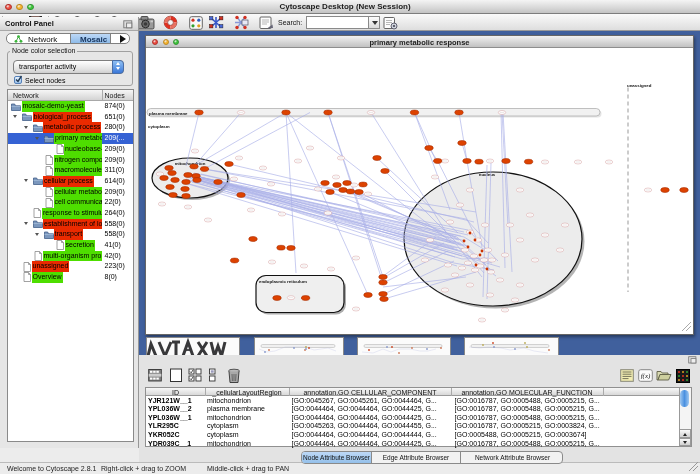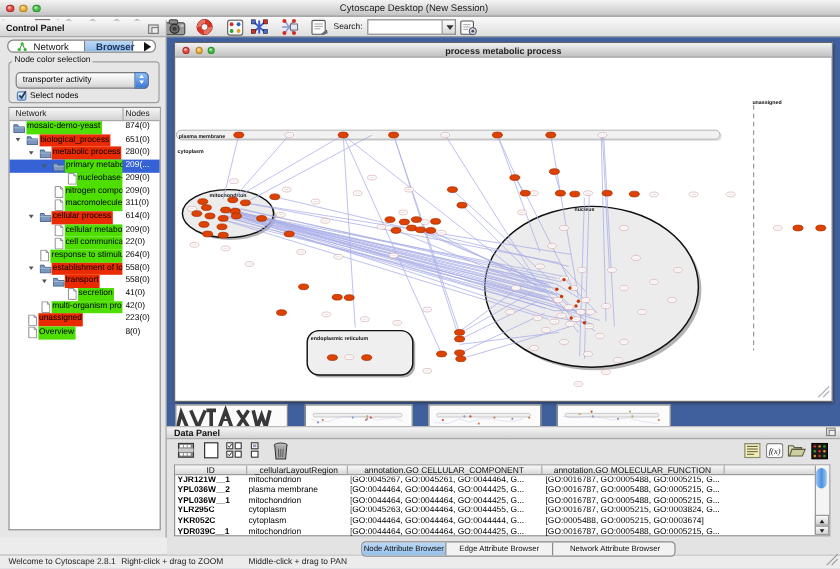--- a/index.html
+++ b/index.html
@@ -1,19 +1,19 @@
 <!DOCTYPE html>
 <html><head><meta charset="utf-8">
 <style>
 *{margin:0;padding:0;box-sizing:border-box}
 body{width:700px;height:474px;font-family:"Liberation Sans",sans-serif;position:relative;overflow:hidden;background:#ececec}
 .abs{position:absolute}
 .titlebar{left:0;top:0;width:700px;height:14px;background:linear-gradient(#f4f4f4,#d8d8d8 60%,#c3c3c3);border-bottom:1px solid #7d7d7d}
 .tl{border-radius:50%;width:6.5px;height:6.5px;top:3.5px}
-.ttxt{width:690px;text-align:center;top:2px;font-size:8px;font-weight:normal;color:#1c1c1c}
+.ttxt{width:690px;text-align:center;top:2px;font-size:8px;font-weight:bold;color:#1c1c1c}
 .toolbar{left:0;top:14px;width:700px;height:17px;background:linear-gradient(#fafafa,#dedede);border-bottom:1px solid #9a9a9a}
 .statusbar{left:0;top:462px;width:700px;height:12px;background:#ececec}
 .ctrl{left:0;top:17px;width:139px;height:431px;background:#e6e6e6;border-right:1px solid #979797}
 .phead{background:linear-gradient(#f6f6f6,#d3d3d3);border-bottom:1px solid #a8a8a8;font-size:7.5px;font-weight:bold;color:#111}
 .desktop{left:139px;top:31px;width:561px;height:324px;background:#40609d}
 .win{left:6px;top:4px;width:549px;height:300px;background:#fff;border:1px solid #666;box-shadow:1px 2px 3px rgba(0,0,0,.4)}
 .wtitle{left:0;top:0;width:547px;height:12px;background:linear-gradient(#f2f2f2,#d4d4d4 60%,#c2c2c2);border-bottom:1px solid #8e8e8e}
 .dpanel{left:139px;top:355px;width:561px;height:107px;background:#e3e3e3}
 .tree{position:absolute;left:7px;top:71.5px;width:127px;height:353px;background:#fff;border:1px solid #8a8a8a}
 .trow{position:absolute;left:0;width:125px;height:10.7px;font-size:7px;white-space:nowrap}
@@ -135,21 +135,21 @@
       <div class="seg" style="left:0;width:63px"></div>
       <div class="seg" style="left:63px;width:40.5px;background:linear-gradient(#bdd8f6,#8ebbe9);border-left:1px solid #808080;border-right:1px solid #808080"></div>
     </div>
     <svg class="abs" style="left:14px;top:17.5px" width="9" height="8" viewBox="0 0 9 8">
       <path d="M2 6.5 L4.5 1.5 L7 6.5" stroke="#2a8a2a" stroke-width="0.8" fill="none"></path>
       <circle cx="2" cy="6.3" r="1.4" fill="#39b539"></circle>
       <circle cx="4.5" cy="1.6" r="1.4" fill="#39b539"></circle>
       <circle cx="7" cy="6.3" r="1.4" fill="#39b539"></circle>
     </svg>
     <div class="abs" style="left:28px;top:18px;font-size:8px;color:#111">Network</div>
-    <div class="abs" style="left:80px;top:18px;font-size:8px;font-weight:bold;color:#16335c">Browser</div>
+    <div class="abs" style="left:80px;top:18px;font-size:8px;font-weight:bold;color:#16335c">Mosaic</div>
     <div class="abs" style="left:120px;top:18px;width:0;height:0;border-top:4px solid transparent;border-bottom:4px solid transparent;border-left:6.5px solid #111"></div>
     <div class="abs" style="left:6.5px;top:33.5px;width:126px;height:35px;border:1px solid #a0a0a0;border-radius:3px"></div>
     <div class="abs" style="left:10px;top:30px;font-size:7px;color:#111;background:#e6e6e6;padding:0 2px">Node color selection</div>
     <div class="abs" style="left:13px;top:42.5px;width:111px;height:14px;background:linear-gradient(#ffffff,#e2e2e2 70%,#cfcfcf);border:1px solid #7e7e7e;border-radius:4px"></div>
     <div class="abs" style="left:19px;top:46px;font-size:7px;color:#000">transporter activity</div>
     <div class="abs" style="left:112px;top:42.5px;width:12px;height:14px;background:linear-gradient(#8fc0f4,#3a77d8);border:1px solid #4a6fa8;border-radius:0 4px 4px 0"></div>
     <div class="abs" style="left:115.5px;top:45px;width:0;height:0;border-left:2.8px solid transparent;border-right:2.8px solid transparent;border-bottom:3.4px solid #fff"></div>
     <div class="abs" style="left:115.5px;top:50px;width:0;height:0;border-left:2.8px solid transparent;border-right:2.8px solid transparent;border-top:3.4px solid #fff"></div>
     <div class="abs" style="left:13.5px;top:59px;width:8px;height:8px;background:linear-gradient(#e8f2fc,#9cc4ee);border:1px solid #5580b8;border-radius:2px"></div>
     <svg class="abs" style="left:14px;top:57px" width="9" height="10" viewBox="0 0 9 10">
@@ -305,21 +305,21 @@
         <span class="tnodes" style="color:#000">8(0)</span>
       </div>
     </div>
   </div>
 <div class="abs desktop">
     <div class="abs win">
       <div class="abs wtitle"></div>
       <div class="abs" style="left:6.0px;top:2.7px;width:6px;height:6px;border-radius:50%;background:radial-gradient(circle at 35% 30%, #fff8 0%, #ee4b40 45%, #ee4b40);border:0.5px solid #b03028"></div>
       <div class="abs" style="left:16.5px;top:2.7px;width:6px;height:6px;border-radius:50%;background:radial-gradient(circle at 35% 30%, #fff8 0%, #f6b530 45%, #f6b530);border:0.5px solid #bf8820"></div>
       <div class="abs" style="left:27.0px;top:2.7px;width:6px;height:6px;border-radius:50%;background:radial-gradient(circle at 35% 30%, #fff8 0%, #3fc63c 45%, #3fc63c);border:0.5px solid #2f9430"></div>
-      <div class="abs" style="left:0;top:0.5px;width:547px;height:11px;text-align:center;font-size:7.5px;font-weight:bold;color:#222;padding-top:1px">process metabolic process</div>
+      <div class="abs" style="left:0;top:0.5px;width:547px;height:11px;text-align:center;font-size:7.5px;font-weight:bold;color:#222;padding-top:1px">primary metabolic response</div>
       <div class="abs" id="netholder" style="left:0;top:11px;width:547px;height:287px;overflow:hidden">
         <svg width="547" height="287" viewBox="0 0 547 287" style="position:absolute;left:0;top:0">
           <rect x="2.5" y="63" width="453" height="7.5" rx="3.75" fill="#d8d8d8" opacity="0.7"></rect>
           <rect x="1" y="61.5" width="453" height="7.5" rx="3.75" fill="#f1f1f1" stroke="#b0b0b0" stroke-width="0.8"></rect>
           <ellipse cx="46" cy="133" rx="38" ry="20" fill="#777" opacity="0.55"></ellipse>
           <ellipse cx="44" cy="131" rx="38" ry="20" fill="#ececec" stroke="#111" stroke-width="1.2"></ellipse>
           <ellipse cx="349.5" cy="194.5" rx="89" ry="67" fill="#777" opacity="0.55"></ellipse>
           <ellipse cx="347" cy="192" rx="89" ry="67" fill="#ececec" stroke="#111" stroke-width="1.2"></ellipse>
           <rect x="112" y="230.5" width="88" height="37" rx="10" fill="#777" opacity="0.6"></rect>
           <rect x="110" y="228.5" width="88" height="37" rx="10" fill="#efefef" stroke="#111" stroke-width="1.2"></rect>
@@ -673,21 +673,20 @@
         <circle cx="62" cy="9" r="0.9" fill="#bbaa55"></circle>
         <circle cx="18" cy="7" r="0.9" fill="#bbaa55"></circle>
         <circle cx="60" cy="5" r="0.9" fill="#bbaa55"></circle>
         <circle cx="28" cy="5" r="0.9" fill="#cc4422"></circle>
         <circle cx="50" cy="11" r="0.9" fill="#8899cc"></circle>
         <circle cx="84" cy="12" r="0.9" fill="#cc7755"></circle>
       </svg>
     </div>
   </div>
 <div class="abs dpanel">
-    <div class="abs phead" style="left:0;top:0;width:561px;height:10.5px;line-height:10.5px;padding-left:6px;border-top:1px solid #bbb">Data Panel</div>
     <svg class="abs" style="left:549px;top:1px" width="9" height="8" viewBox="0 0 9 8">
       <rect x="0.7" y="0.7" width="7.2" height="6.3" fill="#ddd" stroke="#777" stroke-width="0.8"></rect>
       <rect x="3" y="2.6" width="4.9" height="4.4" fill="#eee" stroke="#777" stroke-width="0.8"></rect>
     </svg>
     <svg class="abs" style="left:9px;top:13px" width="14" height="15" viewBox="0 0 14 15">
       <rect x="0.7" y="1.5" width="12.6" height="11.5" fill="#8a8a8a" stroke="#333" stroke-width="0.9"></rect>
       <rect x="2" y="2.8" width="2.4" height="2" fill="#fff"></rect>
       <rect x="5.2" y="2.8" width="2.4" height="2" fill="#fff"></rect>
       <rect x="8.4" y="2.8" width="2.4" height="2" fill="#fff"></rect>
       <rect x="2" y="9.6" width="2.4" height="2" fill="#fff"></rect>

